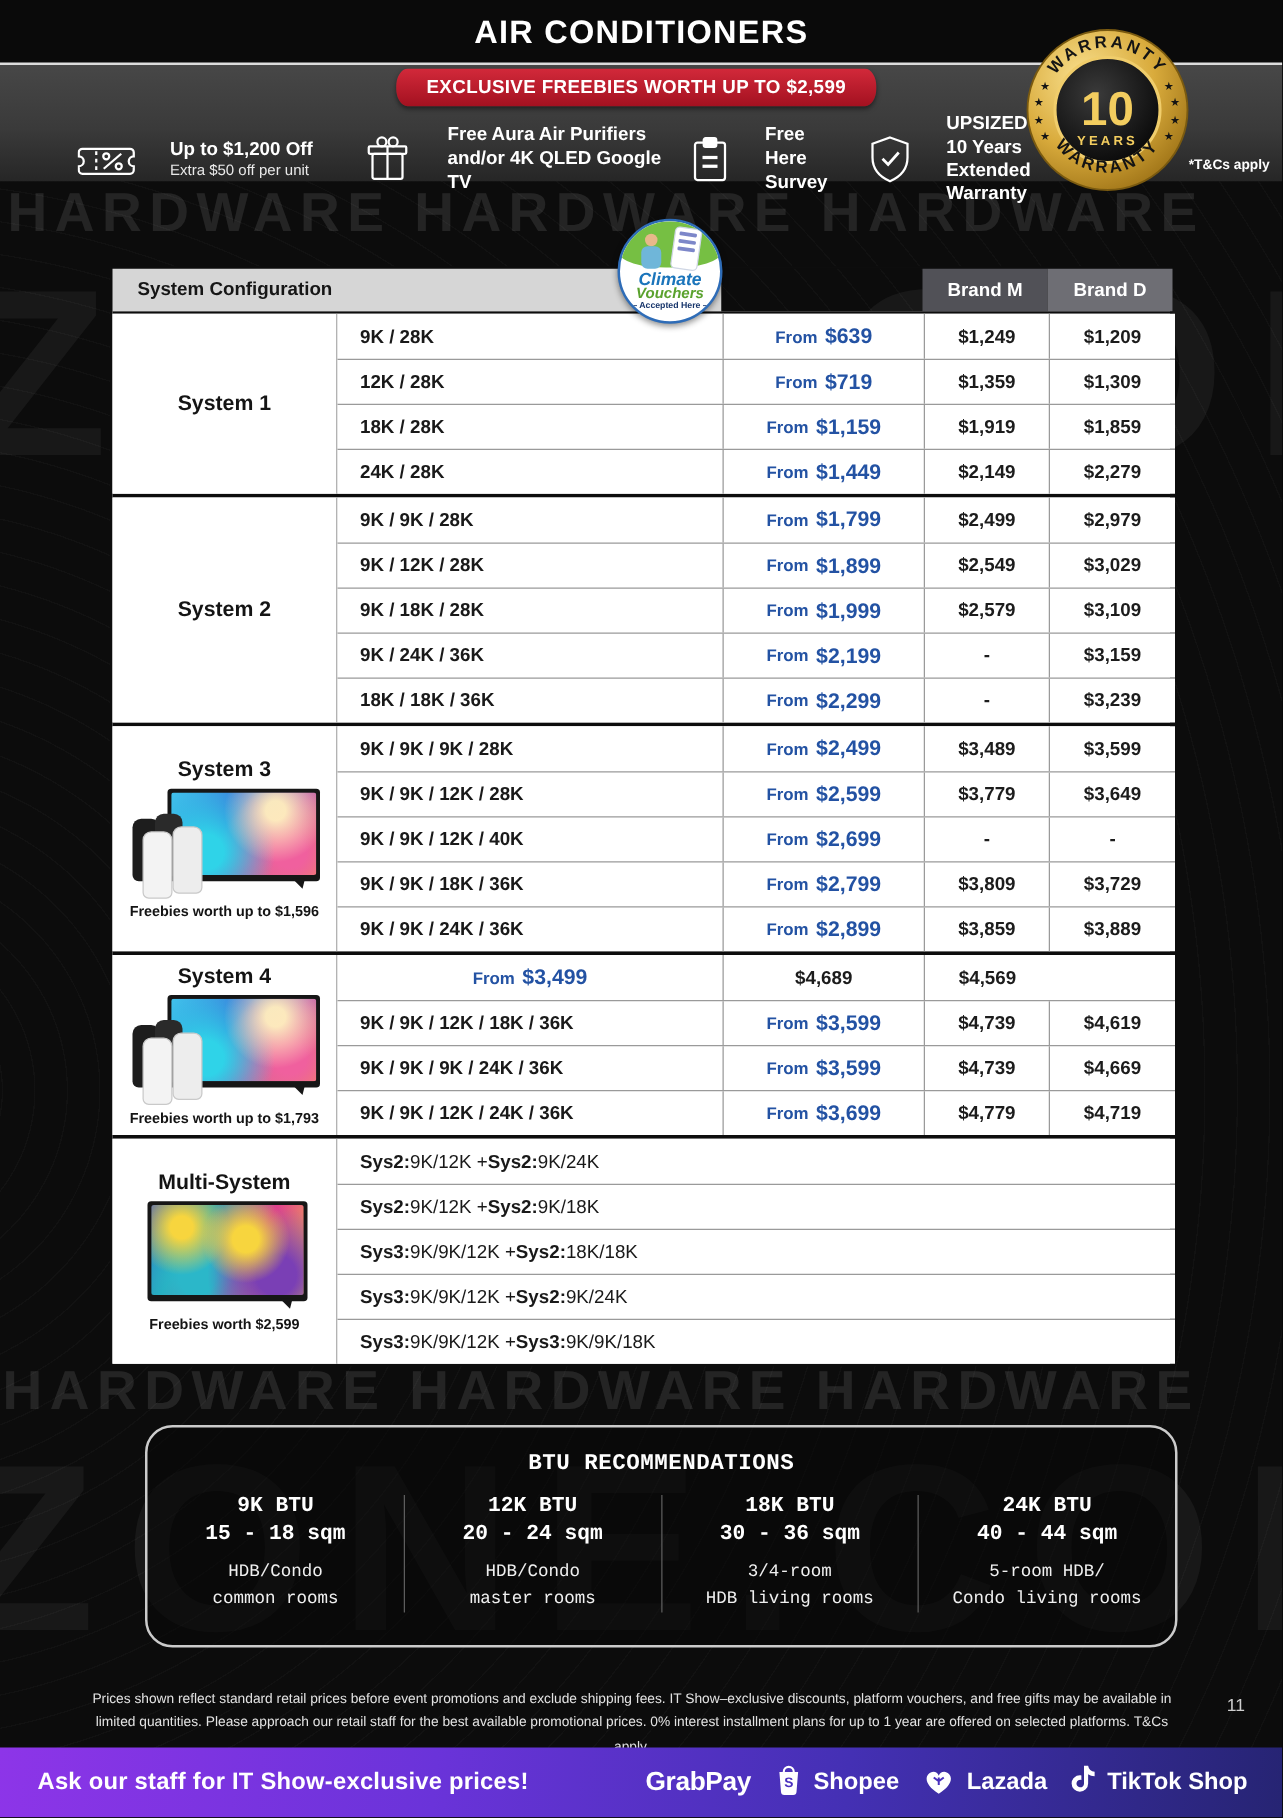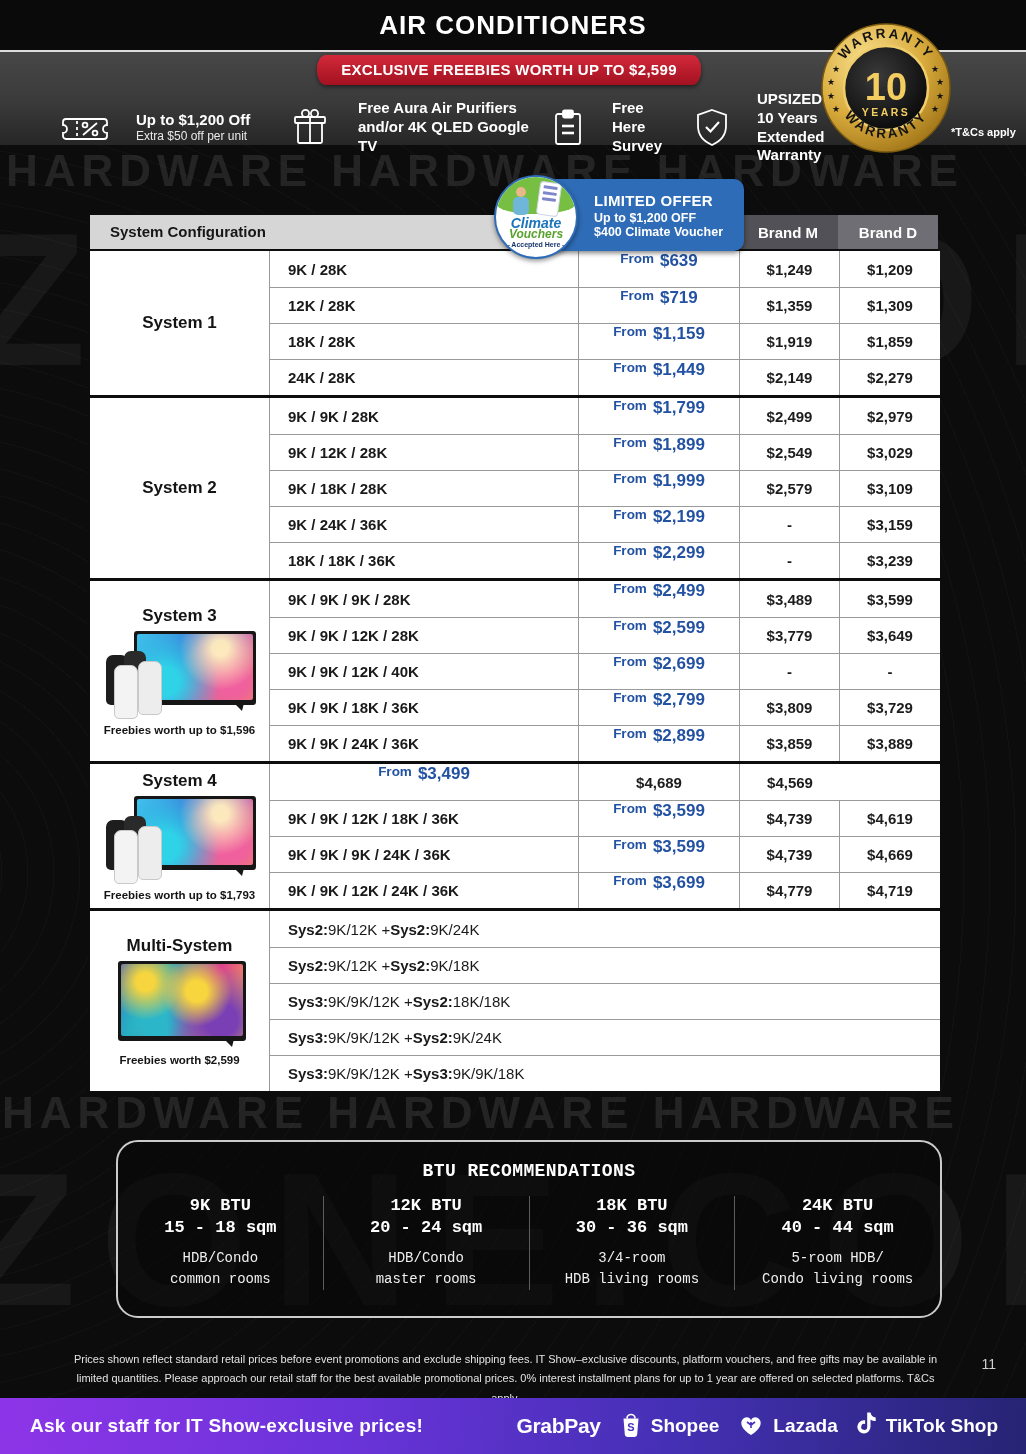--- a/index.html
+++ b/index.html
@@ -74,21 +74,21 @@
              align-items:center; justify-content:center; padding:4px 4px; }
   .g-name { font-size:17px; font-weight:800; color:#141414; }
   .g-freebies { font-size:11.5px; font-weight:800; color:#141414; margin-top:3px; white-space:nowrap; }
   .row { display:grid; grid-template-columns:309px 161px 100px 100px; height:36px; border-top:1px solid #9a9a9a; background:#fff; }
   .row:first-child { border-top:none; }
   .row.multi { grid-template-columns:1fr; }
   .c-config { display:flex; align-items:center; padding-left:18px; font-size:15px; font-weight:700; color:#191919;
               border-right:1px solid #9a9a9a; }
   .row.multi .c-config { border-right:none; font-weight:500; }
   .row.multi .c-config b { font-weight:800; }
-  .c-from { display:flex; align-items:flex-start; justify-content:center; gap:6px; border-right:1px solid #9a9a9a; color:#2352a3; }
+  .c-from { display:flex; align-items:center; justify-content:center; gap:6px; border-right:1px solid #9a9a9a; color:#2352a3; }
   .from-word { font-size:13.5px; font-weight:800; }
   .from-price { font-size:17px; font-weight:800; }
   .c-bm, .c-bd { display:flex; align-items:center; justify-content:center; font-size:15px; font-weight:700; color:#1c1c1c; }
   .c-bm { border-right:1px solid #9a9a9a; }
 
   
   .prod-img { position:relative; width:160px; height:88px; margin:5px 0 2px; }
   .tv { position:absolute; right:4px; top:0; width:122px; height:74px; background:#161616; border-radius:3px; padding:3px 3px 5px; }
   .tv .screen { width:100%; height:100%; border-radius:2px;
     background:
@@ -247,25 +247,20 @@
           <text x="111" y="90">★</text>
       </g>
       <text x="66" y="78" text-anchor="middle" font-size="38" font-weight="bold" fill="#f3cd5f" font-family="Liberation Sans, sans-serif">10</text>
       <text x="66" y="94" text-anchor="middle" font-size="10.5" font-weight="bold" letter-spacing="2.5" fill="#f3cd5f" font-family="Liberation Sans, sans-serif">YEARS</text>
     </svg>
   </div>
   <div class="tcs-note">*T&amp;Cs apply</div>
 
   <div class="price-table">
     <div class="offer-badge">
-      <div class="offer-rect">
-        <div class="offer-title">LIMITED OFFER</div>
-        <div class="offer-l1">Up to $1,200 OFF</div>
-        <div class="offer-l2">$400 Climate Voucher</div>
-      </div>
       <div class="climate-circle">
         <div class="climate-art">
           <span class="climate-person"></span>
           <span class="climate-phone">
               <i></i>
               <i></i>
               <i></i>
             </span>
         </div>
         <div class="climate-word1">Climate</div>

